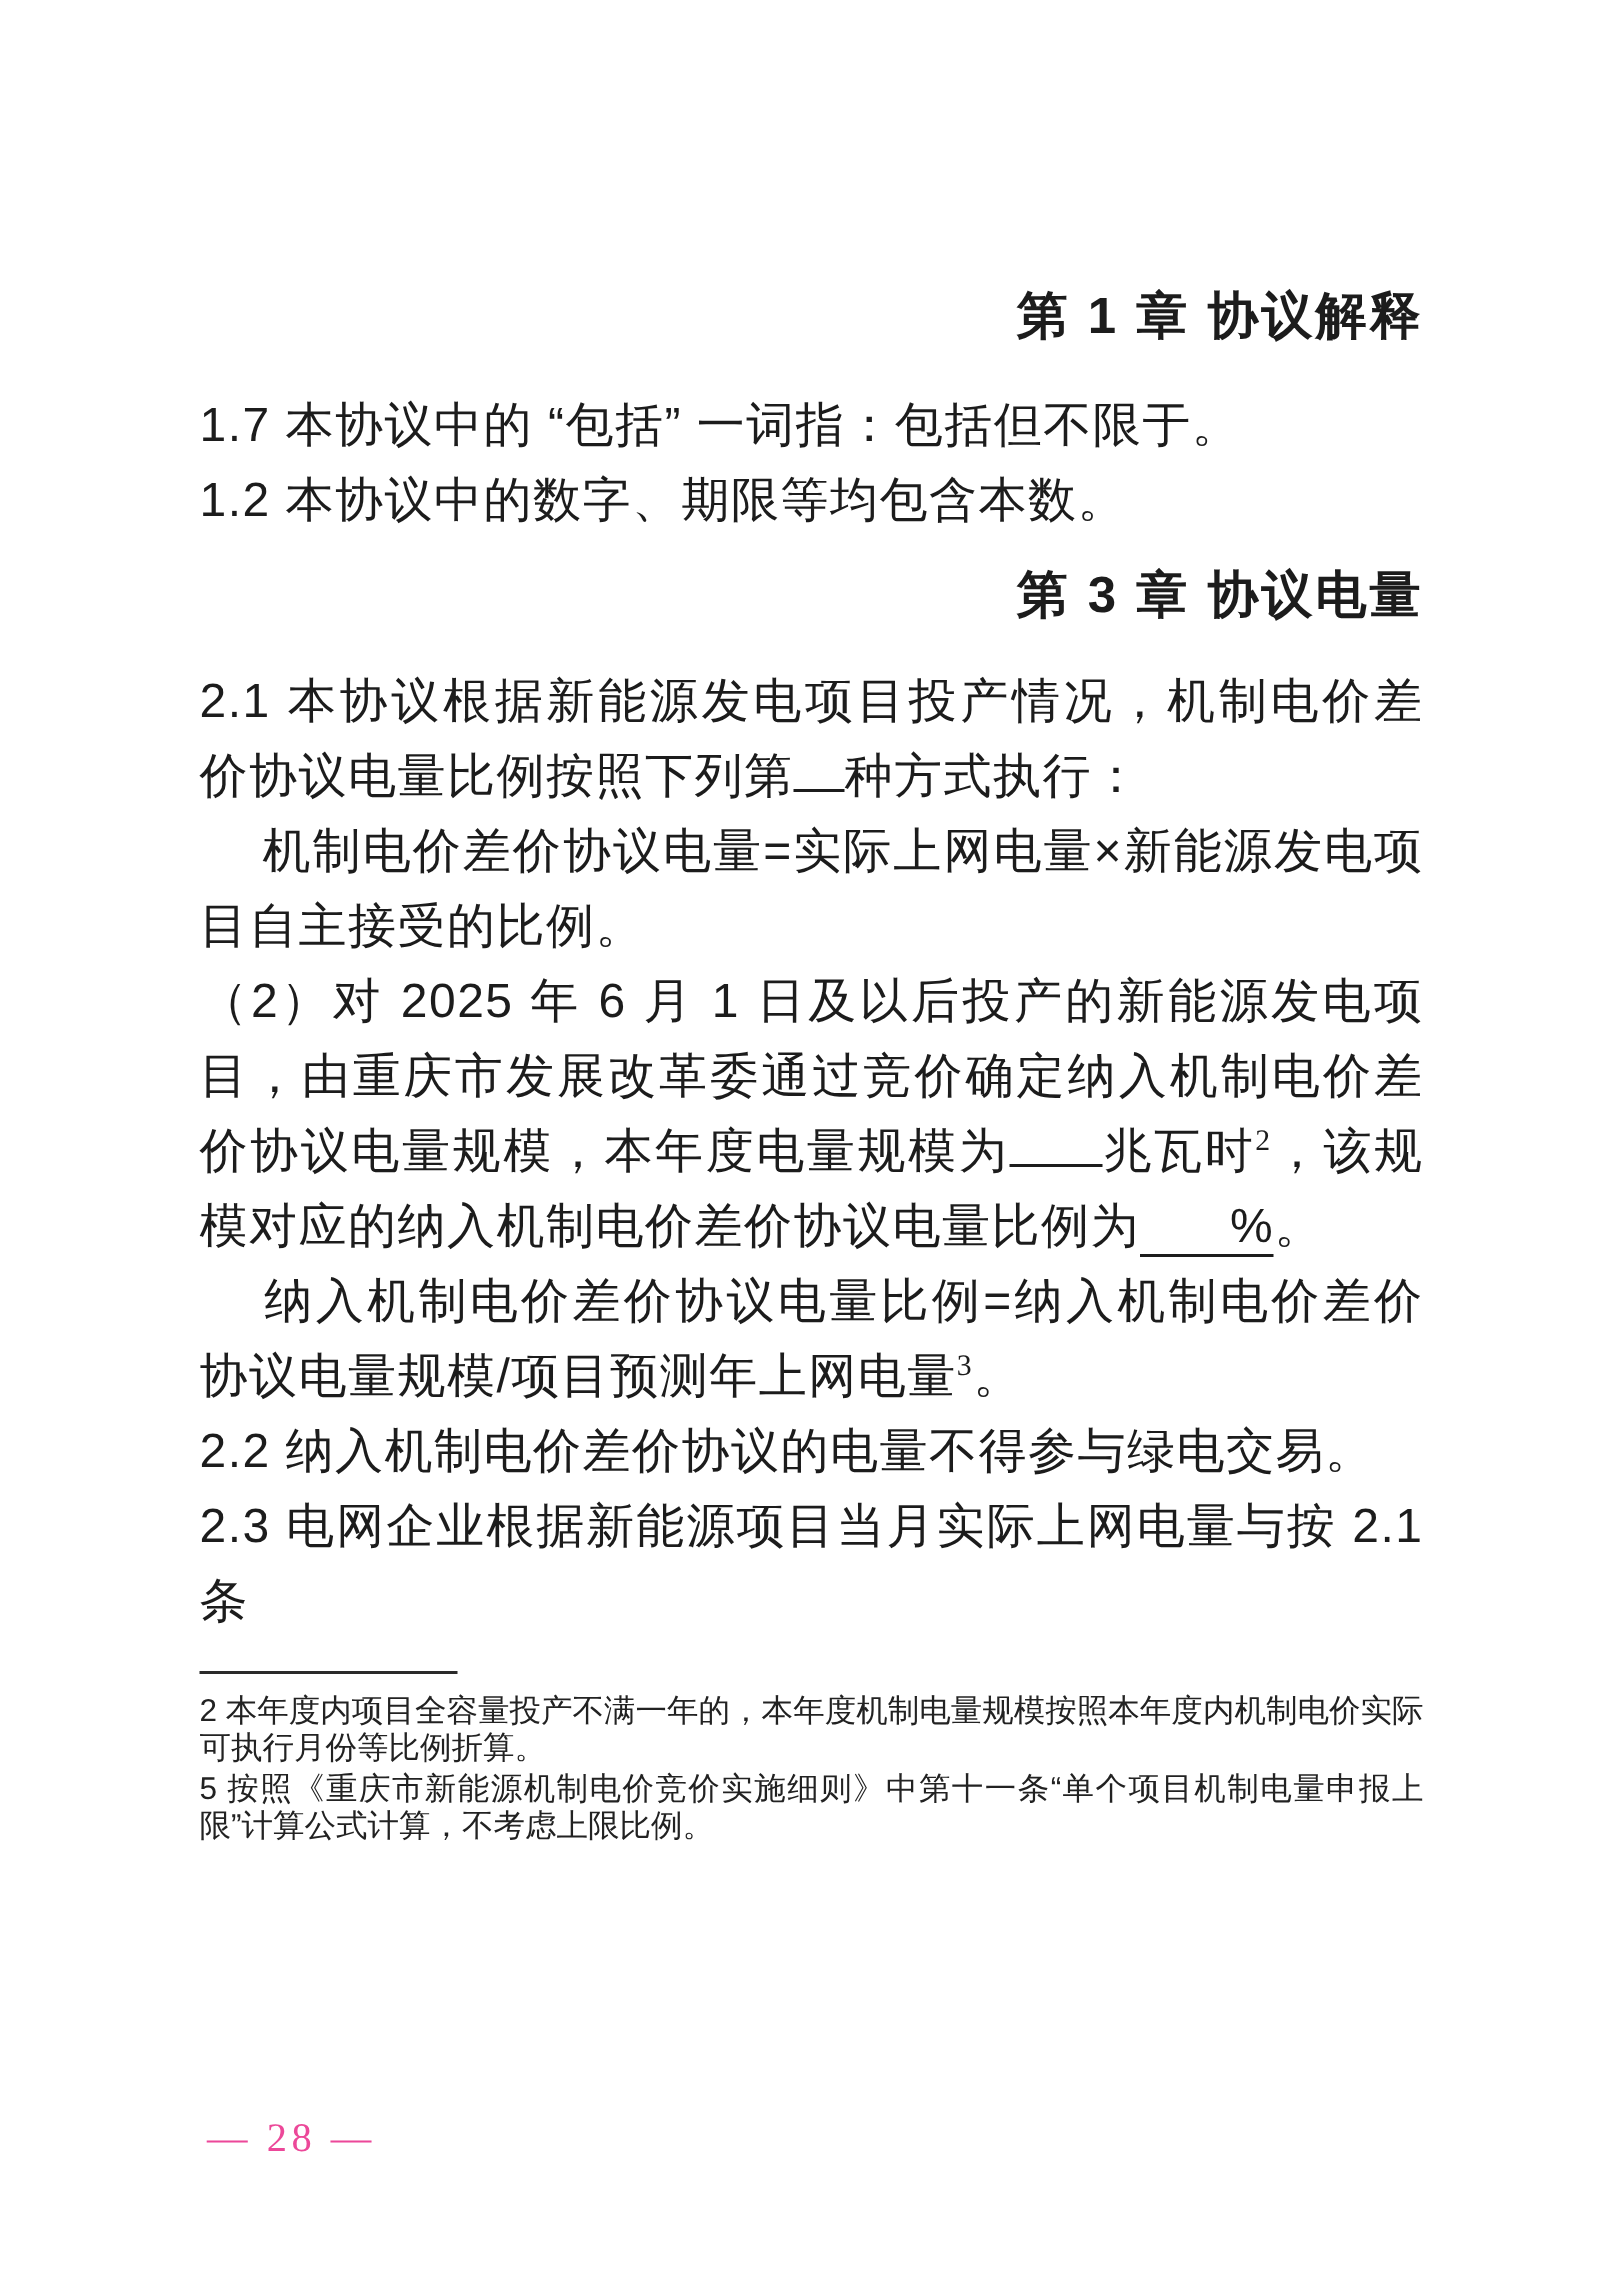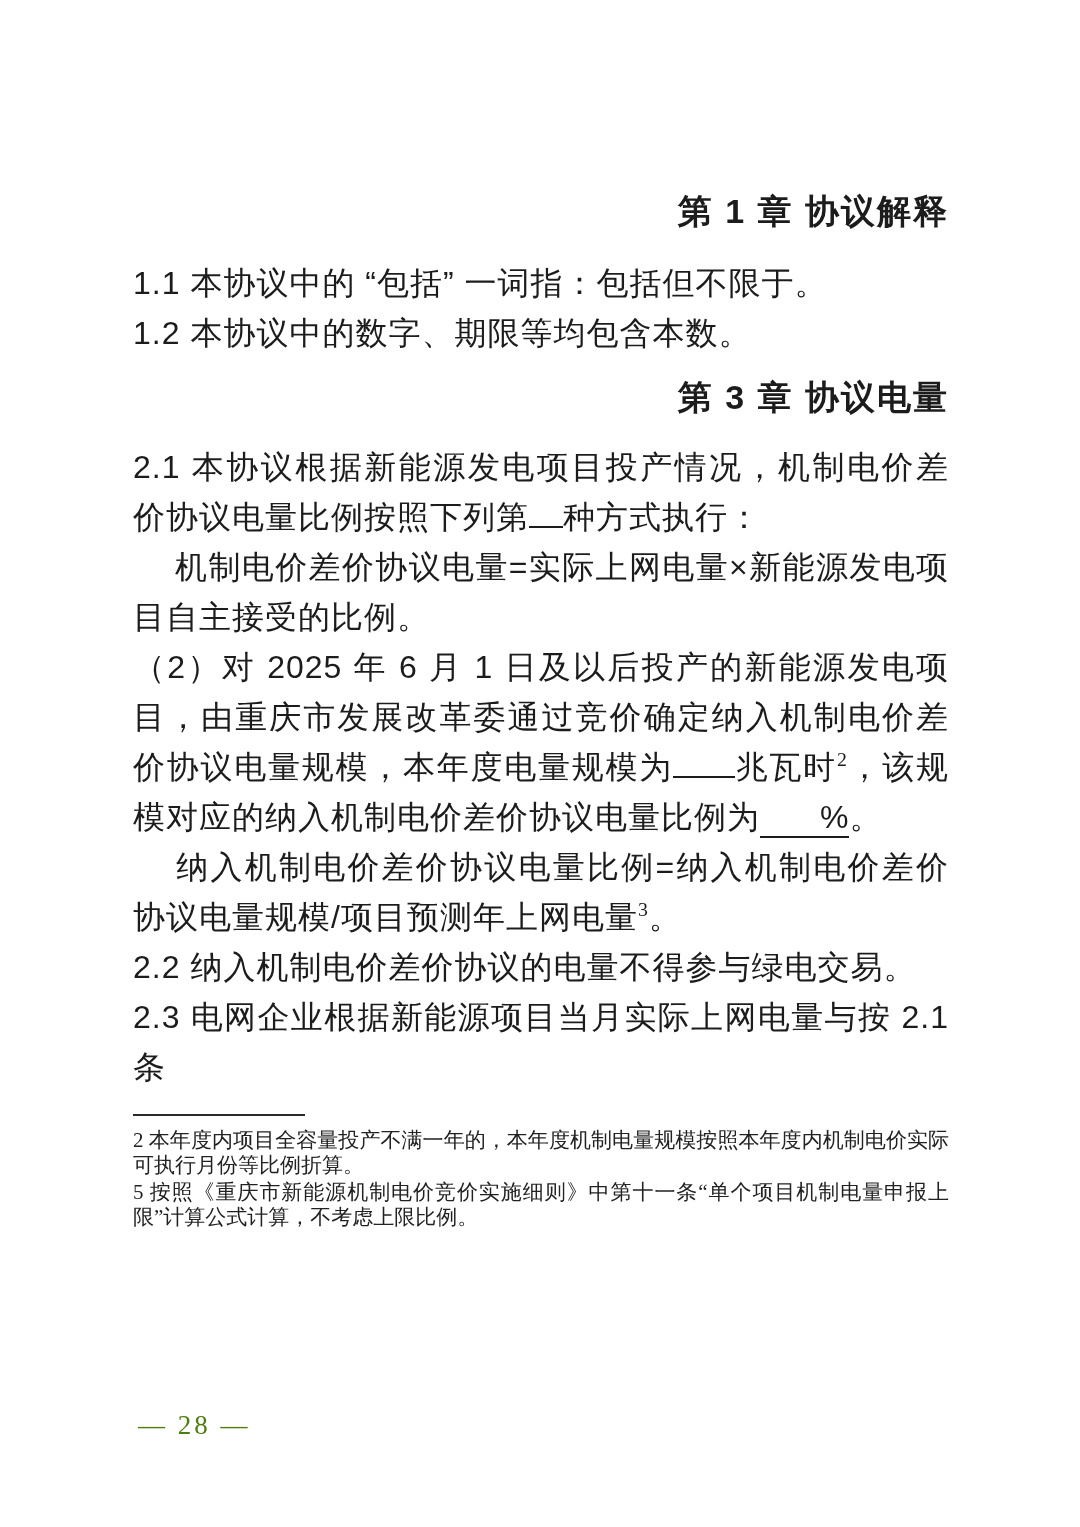--- a/index.html
+++ b/index.html
@@ -61,40 +61,39 @@
     border-top:2px solid #2a2a2a;
     width:172px;
     margin:22px 0 12px 0;
   }
   p.footnote{
     font-size:21px;
     line-height:25px;
     margin:0 0 2px 0;
     text-align:justify;
     color:#222;
-    font-family:Liberation Serif, serif;
   }
   .page-number{
     position:absolute;
     left:138px;top:1410px;
     font-family:"Liberation Serif",serif;
     font-size:27px;
-    color:#4d7c0f;
+    color:#ec4899;
     letter-spacing:3px;
   }
 </style>
 </head>
 <body>
 
 <div class="page">
   <div class="content">
 
     <h1 class="chapter">第 1 章 协议解释</h1>
 
-    <p class="body-p">1.1 本协议中的 “包括” 一词指：包括但不限于。</p>
+    <p class="body-p">1.7 本协议中的 “包括” 一词指：包括但不限于。</p>
     <p class="body-p">1.2 本协议中的数字、期限等均包含本数。</p>
 
     <h1 class="chapter ch2">第 3 章 协议电量</h1>
 
     <p class="body-p"><span>2.1 本协议根据新能源发电项目投产情况，机制电价差价协议电量比例按照下列第</span><span class="blank w-method"></span><span>种方式执行：</span></p>
 
 
     <p class="body-p indent">机制电价差价协议电量=实际上网电量×新能源发电项目自主接受的比例。</p>
 
     <p class="body-p"><span>（2）对 2025 年 6 月 1 日及以后投产的新能源发电项目，由重庆市发展改革委通过竞价确定纳入机制电价差价协议电量规模，本年度电量规模为</span><span class="blank w-pct"></span><span>兆瓦时</span><span class="sup">2</span><span>，该规模对应的纳入机制电价差价协议电量比例为</span><span class="ufield"><span class="gap"></span><span>%</span></span><span>。</span></p>

